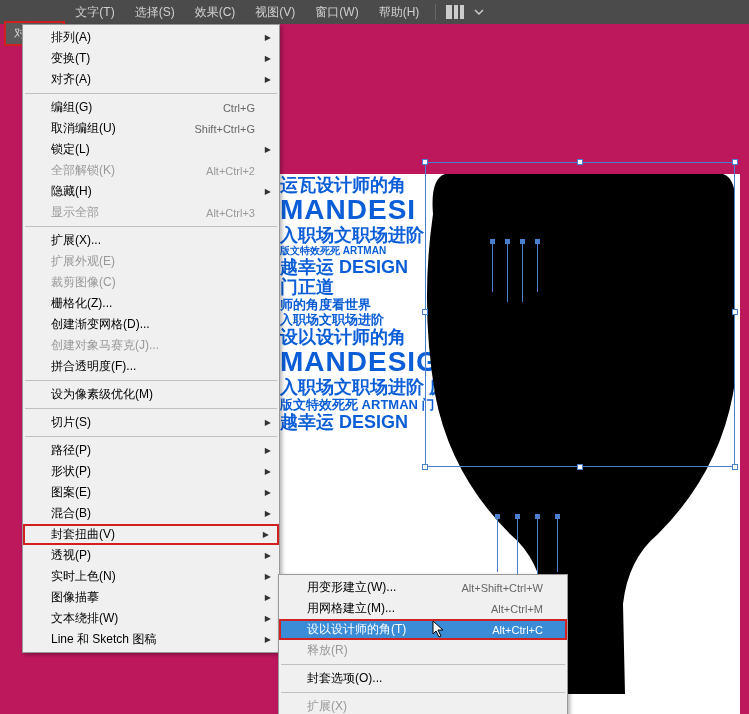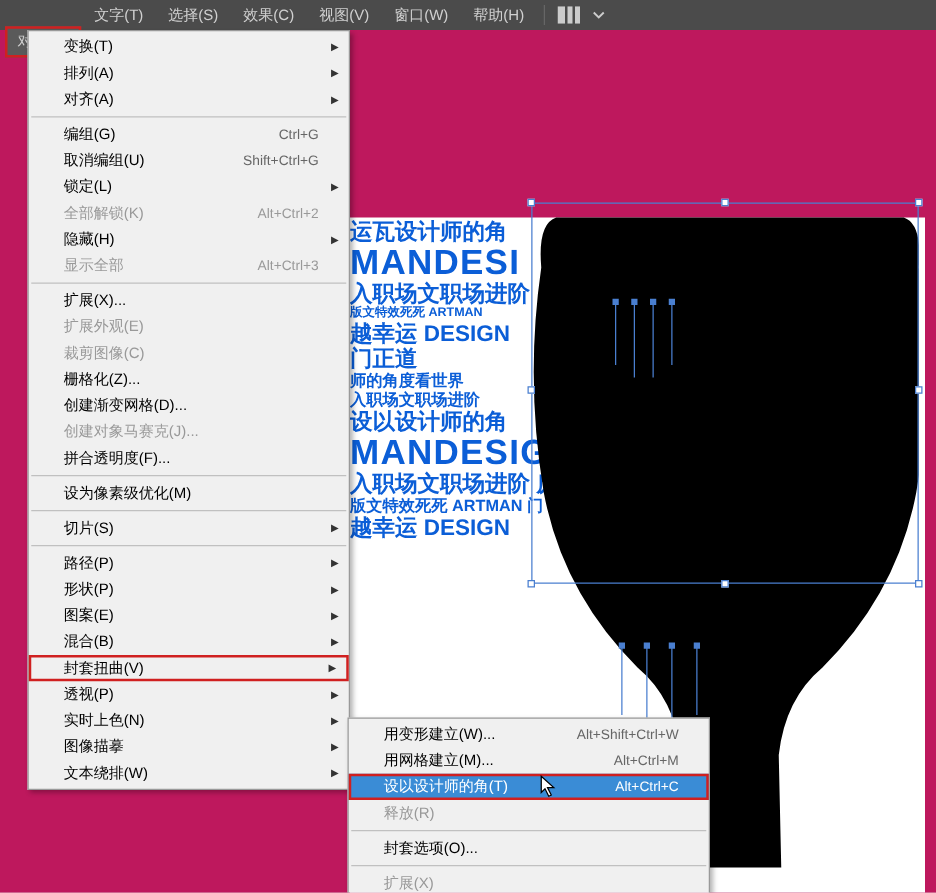--- a/index.html
+++ b/index.html
@@ -252,24 +252,24 @@
     <div class="anchor" style="left:275px;top:340px;"></div>
     <div class="ctrl-line" style="left:217px;top:343px;height:55px;"></div>
     <div class="ctrl-line" style="left:237px;top:343px;height:65px;"></div>
     <div class="ctrl-line" style="left:257px;top:343px;height:65px;"></div>
     <div class="ctrl-line" style="left:277px;top:343px;height:55px;"></div>
   </div>
 </div>
 
 <div class="dropdown" id="dropdown">
     <div class="menu-item has-sub">
+      <span>排列(A)</span>
+    </div>
+    <div class="menu-item has-sub">
       <span>变换(T)</span>
-    </div>
-    <div class="menu-item has-sub">
-      <span>排列(A)</span>
     </div>
     <div class="menu-item has-sub">
       <span>对齐(A)</span>
     </div>
     <div class="menu-sep"></div>
     <div class="menu-item">
       <span>编组(G)</span>
       <span class="shortcut">Ctrl+G</span>
     </div>
     <div class="menu-item">
@@ -340,20 +340,23 @@
       <span>透视(P)</span>
     </div>
     <div class="menu-item has-sub">
       <span>实时上色(N)</span>
     </div>
     <div class="menu-item has-sub">
       <span>图像描摹</span>
     </div>
     <div class="menu-item has-sub">
       <span>文本绕排(W)</span>
+    </div>
+    <div class="menu-item has-sub">
+      <span>Line 和 Sketch 图稿</span>
     </div>
   </div>
 
 <div class="submenu" id="submenu">
     <div class="menu-item">
       <span>用变形建立(W)...</span>
       <span class="shortcut">Alt+Shift+Ctrl+W</span>
     </div>
     <div class="menu-item">
       <span>用网格建立(M)...</span>

